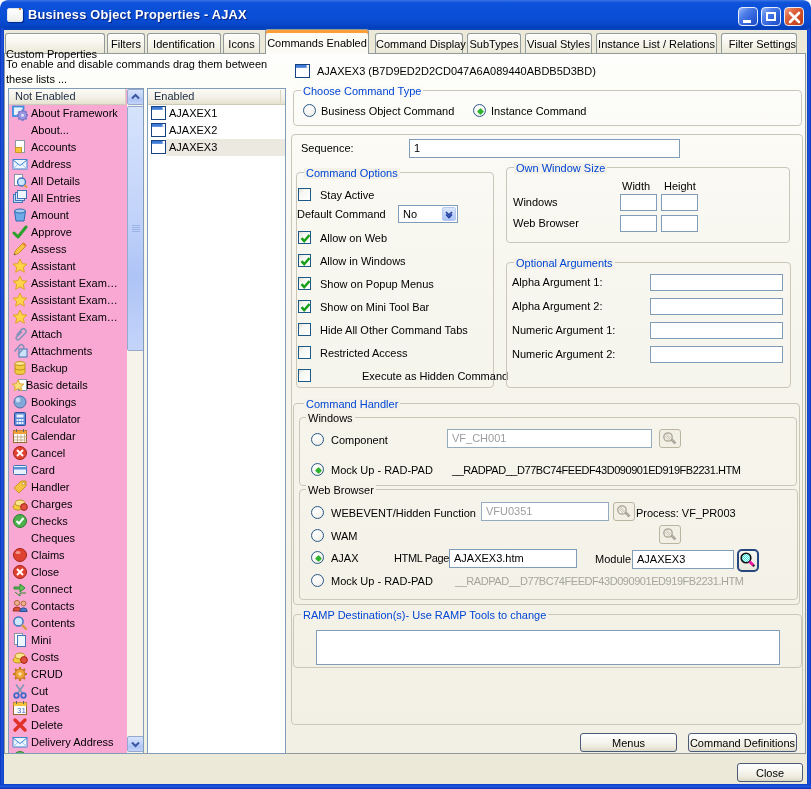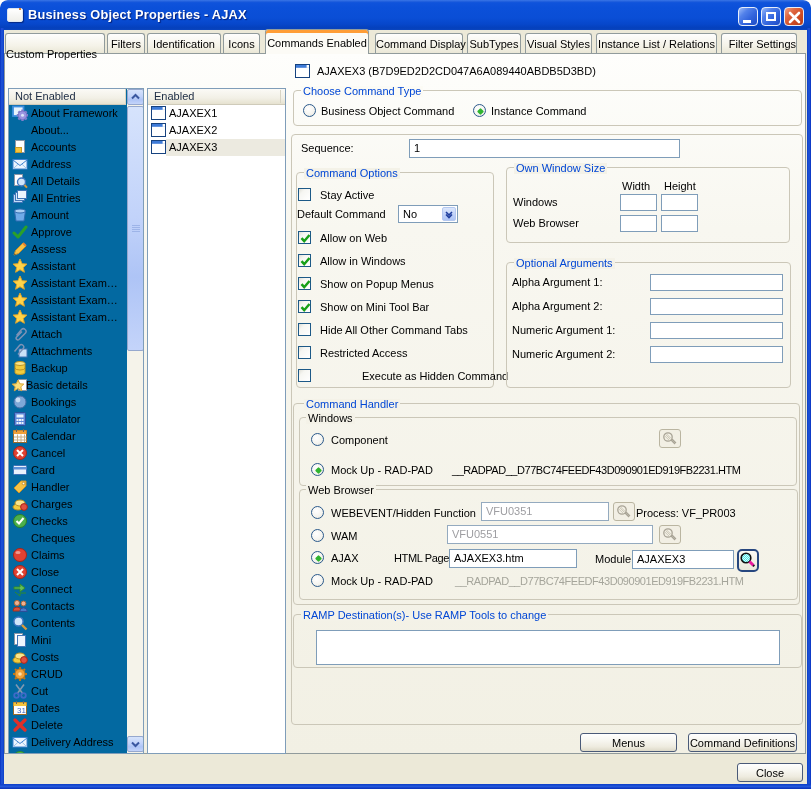--- a/index.html
+++ b/index.html
@@ -62,22 +62,23 @@
     </div>
 <div class="abs" style="left:525px;top:33px;width:67px;height:20px;border:1px solid #919B9C;border-bottom:none;border-radius:3px 3px 0 0;background:linear-gradient(180deg,#FEFEFD 0%,#F5F3E9 60%,#EAE7D6 100%);">
       <div style="font-size:11px;text-align:center;margin-top:4px;white-space:nowrap;">Visual Styles</div>
     </div>
 <div class="abs" style="left:596px;top:33px;width:121px;height:20px;border:1px solid #919B9C;border-bottom:none;border-radius:3px 3px 0 0;background:linear-gradient(180deg,#FEFEFD 0%,#F5F3E9 60%,#EAE7D6 100%);">
       <div style="font-size:11px;text-align:center;margin-top:4px;white-space:nowrap;">Instance List / Relations</div>
     </div>
 <div class="abs" style="left:721px;top:33px;width:76px;height:20px;border:1px solid #919B9C;border-bottom:none;border-radius:3px 3px 0 0;background:linear-gradient(180deg,#FEFEFD 0%,#F5F3E9 60%,#EAE7D6 100%);">
       <div style="font-size:11px;text-align:right;margin-top:4px;white-space:nowrap;">Filter Settings</div>
     </div>
+<div class="abs t11" style="left:6px;top:57px;line-height:15px;white-space:normal;width:270px;">To enable and disable commands drag them between these lists ...</div>
 
-<div class="abs" style="left:8px;top:88px;width:136px;height:666px;border:1px solid #7F9DB9;background:#0369a1;overflow:hidden;">
+<div class="abs" style="left:8px;top:88px;width:136px;height:666px;border:1px solid #7F9DB9;background:#f9a8d4;overflow:hidden;">
 <div class="abs" style="left:0;top:0;width:117px;height:16px;background:linear-gradient(180deg,#FBFAF6 0%,#F2F0E6 60%,#E6E2D0 100%);border-right:1px solid #D8D4C4;border-bottom:1px solid #CFCBBA;">
         <div style="font-size:11px;color:#1C2B43;margin:1px 0 0 6px;">Not Enabled</div>
       </div>
 <div class="abs" style="left:0;top:16px;width:117px;height:17px;">
         <svg class="row-ic" width="16" height="16" viewBox="0 0 16 16">
           <rect x="1" y="1.5" width="10.5" height="9.5" fill="#E8F3FD" stroke="#3E8EDE" stroke-width="1.8"></rect>
           <g stroke="#8080CE" stroke-width="2.4">
             <line x1="10.5" y1="4.5" x2="10.5" y2="16"></line>
             <line x1="4.8" y1="10.3" x2="16" y2="10.3"></line>
             <line x1="6.4" y1="6.3" x2="14.6" y2="14.5"></line>
@@ -503,20 +504,21 @@
 <div class="abs t11" style="left:512px;top:324px;">Numeric Argument 1:</div>
 <div class="inp" style="left:650px;top:322px;width:133px;height:17px;"></div>
 <div class="abs t11" style="left:512px;top:348px;">Numeric Argument 2:</div>
 <div class="inp" style="left:650px;top:346px;width:133px;height:17px;"></div>
 <div class="grp" style="left:293px;top:403px;width:507px;height:202px;"></div>
 <div class="glbl" style="left:304px;top:399px;">Command Handler</div>
 <div class="grp" style="left:299px;top:417px;width:498px;height:69px;"></div>
 <div class="glbl" style="left:306px;top:413px;color:#000;">Windows</div>
 <div class="radio" style="left:311px;top:433px;"></div>
     <div class="abs t11" style="left:331px;top:434px;">Component</div>
+<div class="inp dis" style="left:447px;top:429px;width:205px;height:19px;line-height:17px;">VF_CH001</div>
 <div class="abs" style="left:659px;top:429px;width:22px;height:19px;border:1px solid #BAB5A1;border-radius:3px;background:#F2EFE4;">
       <svg width="20" height="17" style="display:block">
         <circle cx="8" cy="7" r="4.2" fill="none" stroke="#A8A395" stroke-width="1.3"></circle>
         <path d="M5.5,4.5 L10.5,9.5 M4.8,6 L10,11 M6.5,3.8 L11,8.3" stroke="#C4BFAE" stroke-width="0.8"></path>
         <path d="M11,10 L15,14 M12,9 L16,13" stroke="#A8A395" stroke-width="1.1"></path>
       </svg>
     </div>
 <div class="radio sel" style="left:311px;top:463px;"></div>
     <div class="abs t11" style="left:331px;top:464px;">Mock Up - RAD-PAD</div>
 <div class="abs t11" style="left:452px;top:464px;letter-spacing:-0.45px;">__RADPAD__D77BC74FEEDF43D090901ED919FB2231.HTM</div>
@@ -528,21 +530,20 @@
 <div class="abs" style="left:613px;top:502px;width:22px;height:19px;border:1px solid #BAB5A1;border-radius:3px;background:#F2EFE4;">
       <svg width="20" height="17" style="display:block">
         <circle cx="8" cy="7" r="4.2" fill="none" stroke="#A8A395" stroke-width="1.3"></circle>
         <path d="M5.5,4.5 L10.5,9.5 M4.8,6 L10,11 M6.5,3.8 L11,8.3" stroke="#C4BFAE" stroke-width="0.8"></path>
         <path d="M11,10 L15,14 M12,9 L16,13" stroke="#A8A395" stroke-width="1.1"></path>
       </svg>
     </div>
 <div class="abs t11" style="left:636px;top:507px;">Process: VF_PR003</div>
 <div class="radio" style="left:311px;top:529px;"></div>
     <div class="abs t11" style="left:331px;top:530px;">WAM</div>
-<div class="inp dis" style="left:447px;top:525px;width:206px;height:19px;line-height:17px;">VFU0551</div>
 <div class="abs" style="left:659px;top:525px;width:22px;height:19px;border:1px solid #BAB5A1;border-radius:3px;background:#F2EFE4;">
       <svg width="20" height="17" style="display:block">
         <circle cx="8" cy="7" r="4.2" fill="none" stroke="#A8A395" stroke-width="1.3"></circle>
         <path d="M5.5,4.5 L10.5,9.5 M4.8,6 L10,11 M6.5,3.8 L11,8.3" stroke="#C4BFAE" stroke-width="0.8"></path>
         <path d="M11,10 L15,14 M12,9 L16,13" stroke="#A8A395" stroke-width="1.1"></path>
       </svg>
     </div>
 <div class="radio sel" style="left:311px;top:551px;"></div>
     <div class="abs t11" style="left:331px;top:552px;">AJAX</div>
 <div class="abs t11" style="left:394px;top:552px;letter-spacing:-0.35px;">HTML Page</div>

